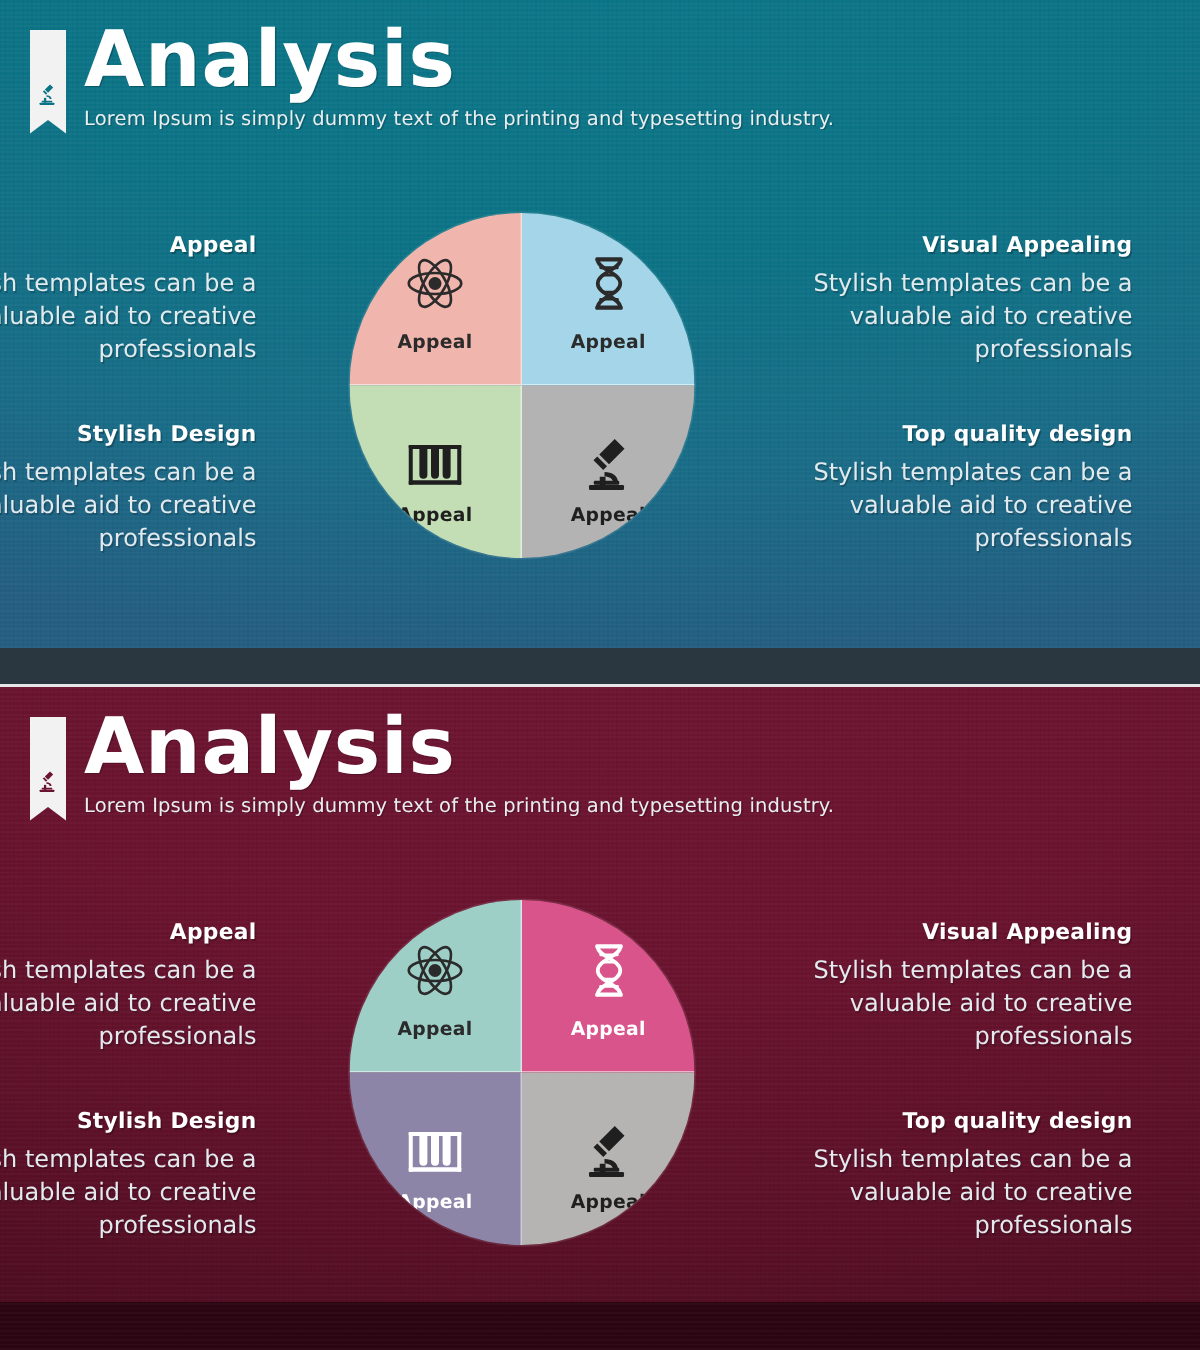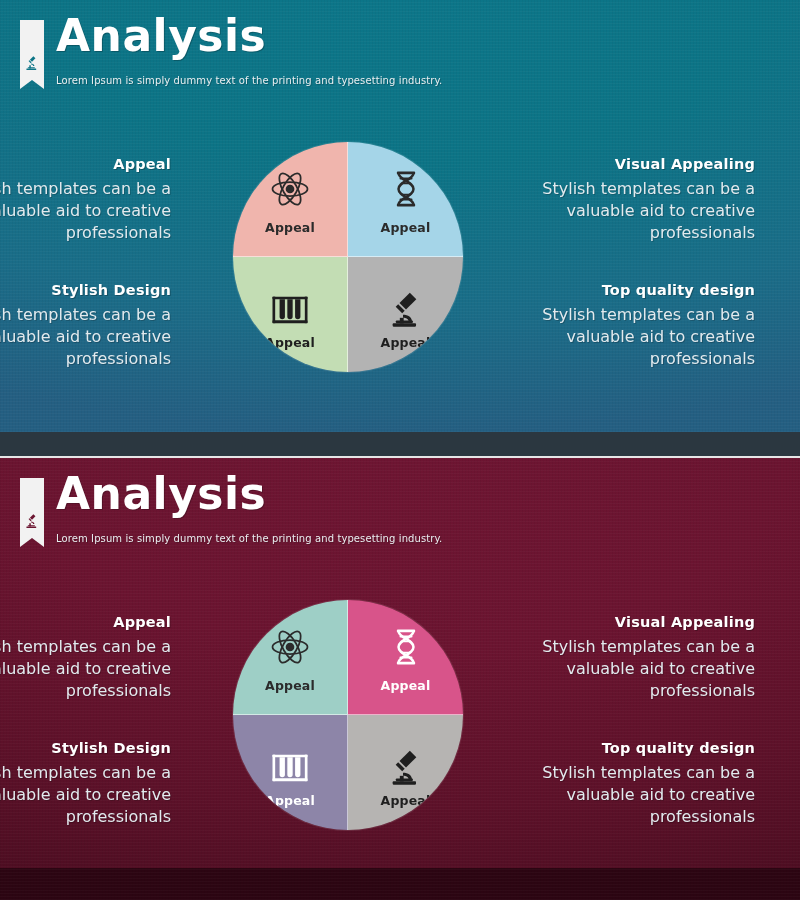--- a/index.html
+++ b/index.html
@@ -63,26 +63,26 @@
     border-right:12px solid #f2f2f2;
     border-bottom:9px solid transparent;
   }
   .ribbon .ribbon-icon{
     position:absolute; left:50%; top:34px; transform:translateX(-50%);
     width:18px; height:18px; z-index:2;
   }
 
   .title-wrap { margin-left:12px; }
   .title {
-    font-size:44px; font-weight:bold; color:#ffffff;
+    font-size:52px; font-weight:bold; color:#ffffff;
     letter-spacing:.5px; line-height:1.02;
     text-shadow: 1px 1px 0 rgba(0,0,0,.22);
   }
   .subtitle {
-    font-size:10px; color:#e9eef0; margin-top:16px; letter-spacing:.1px;
+    font-size:13px; color:#e9eef0; margin-top:5px; letter-spacing:.1px;
     text-shadow: 1px 1px 0 rgba(0,0,0,.2);
   }
 
   
   .content { position:absolute; left:0; width:696px; top:128px; height:270px; z-index:3; }
 
   .circle-wrap{
     position:absolute; left:50%; top:14px; transform:translateX(-50%);
     width:230px; height:230px;
   }

